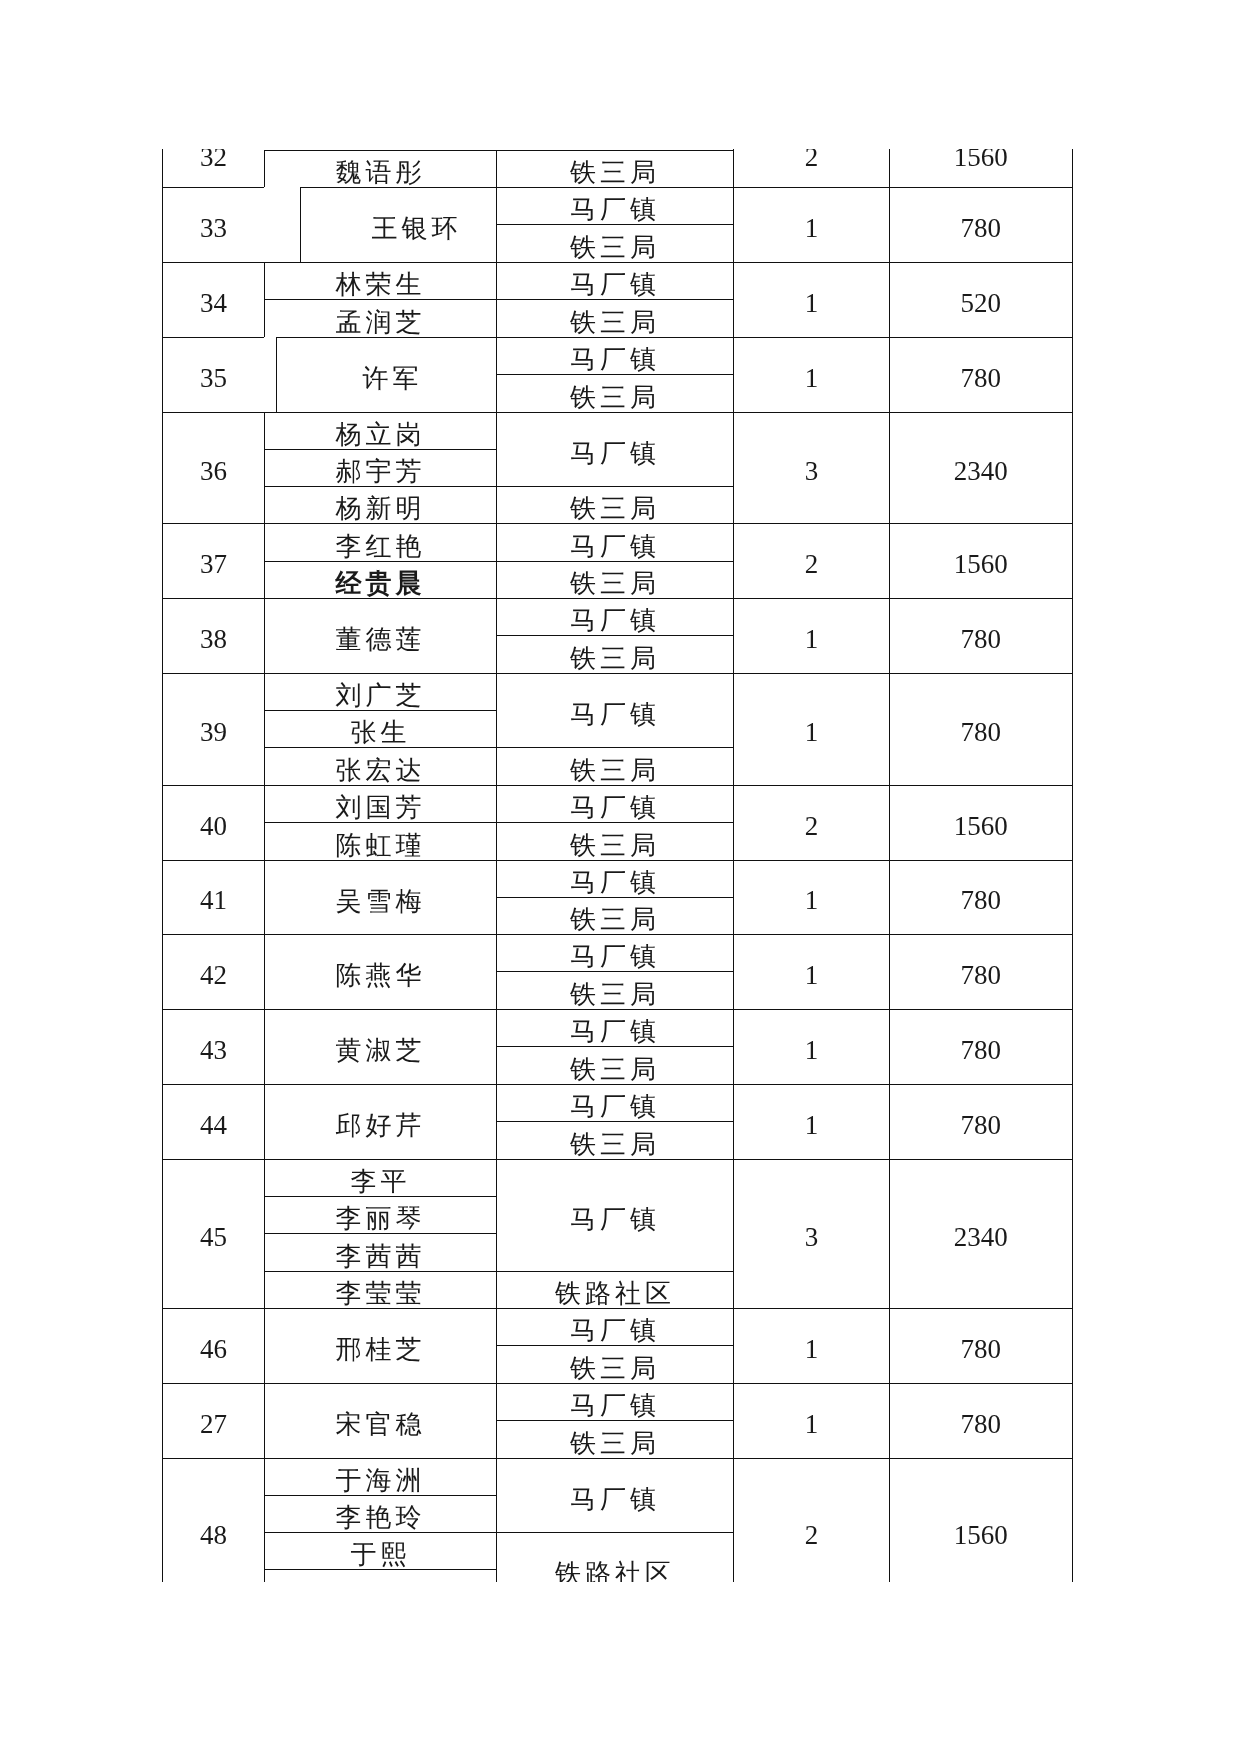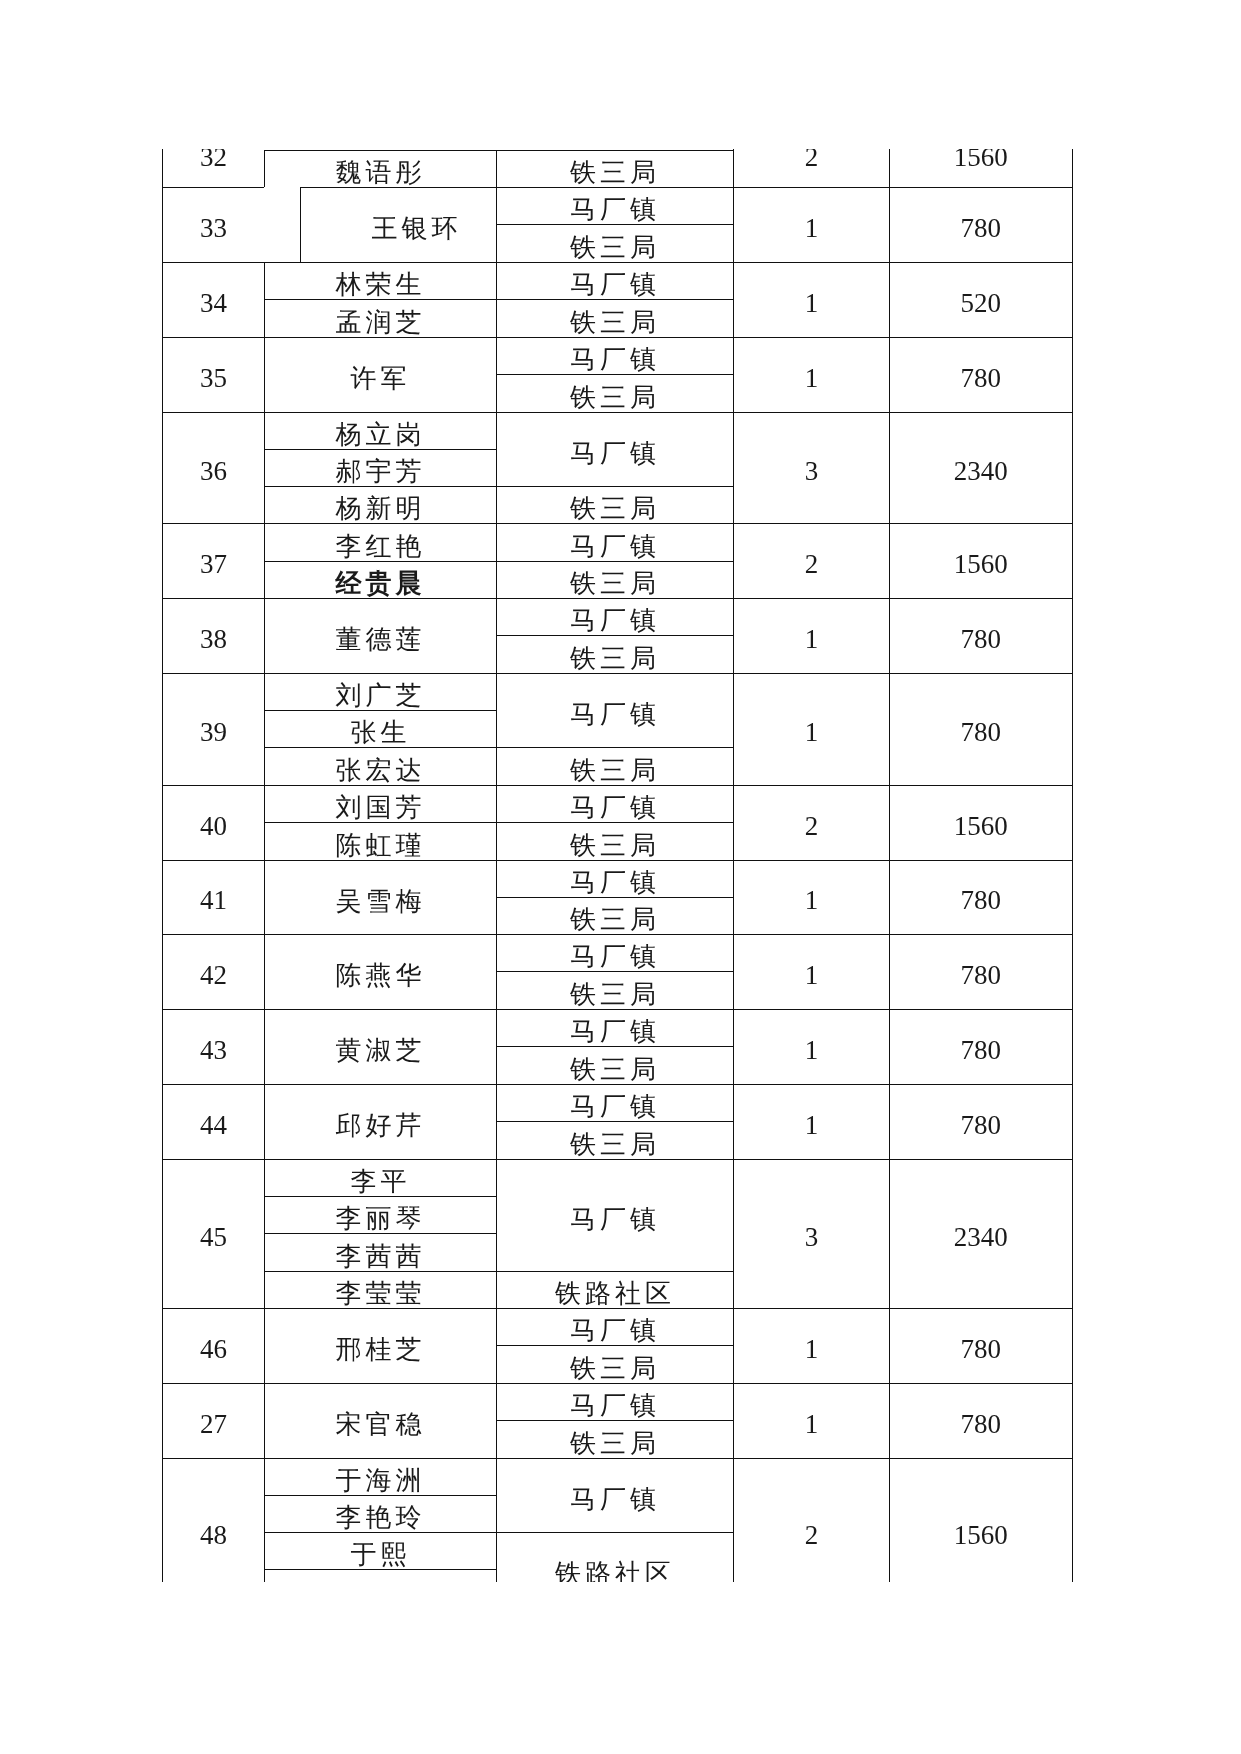--- a/index.html
+++ b/index.html
@@ -71,21 +71,21 @@
         </div>
         <div class="cell num" style="left: 733px; width: 156px; top: 113px; height: 75px;">
           <span>1</span>
         </div>
         <div class="cell num last" style="left: 889px; width: 183.6px; top: 113px; height: 75px;">
           <span>520</span>
         </div>
         <div class="cell num" style="left: 162px; width: 102px; top: 188px; height: 75px;">
           <span>35</span>
         </div>
-        <div class="cell name" style="left: 264px; width: 232px; top: 188px; height: 75px; text-align: center;">
+        <div class="cell name" style="left: 276px; width: 232px; top: 188px; height: 75px; text-align: center;">
           <span>许军</span>
         </div>
         <div class="cell unit" style="left: 496px; width: 237px; top: 188px; height: 37px;">
           <span>马厂镇</span>
         </div>
         <div class="cell unit" style="left: 496px; width: 237px; top: 225px; height: 38px;">
           <span>铁三局</span>
         </div>
         <div class="cell num" style="left: 733px; width: 156px; top: 188px; height: 75px;">
           <span>1</span>

